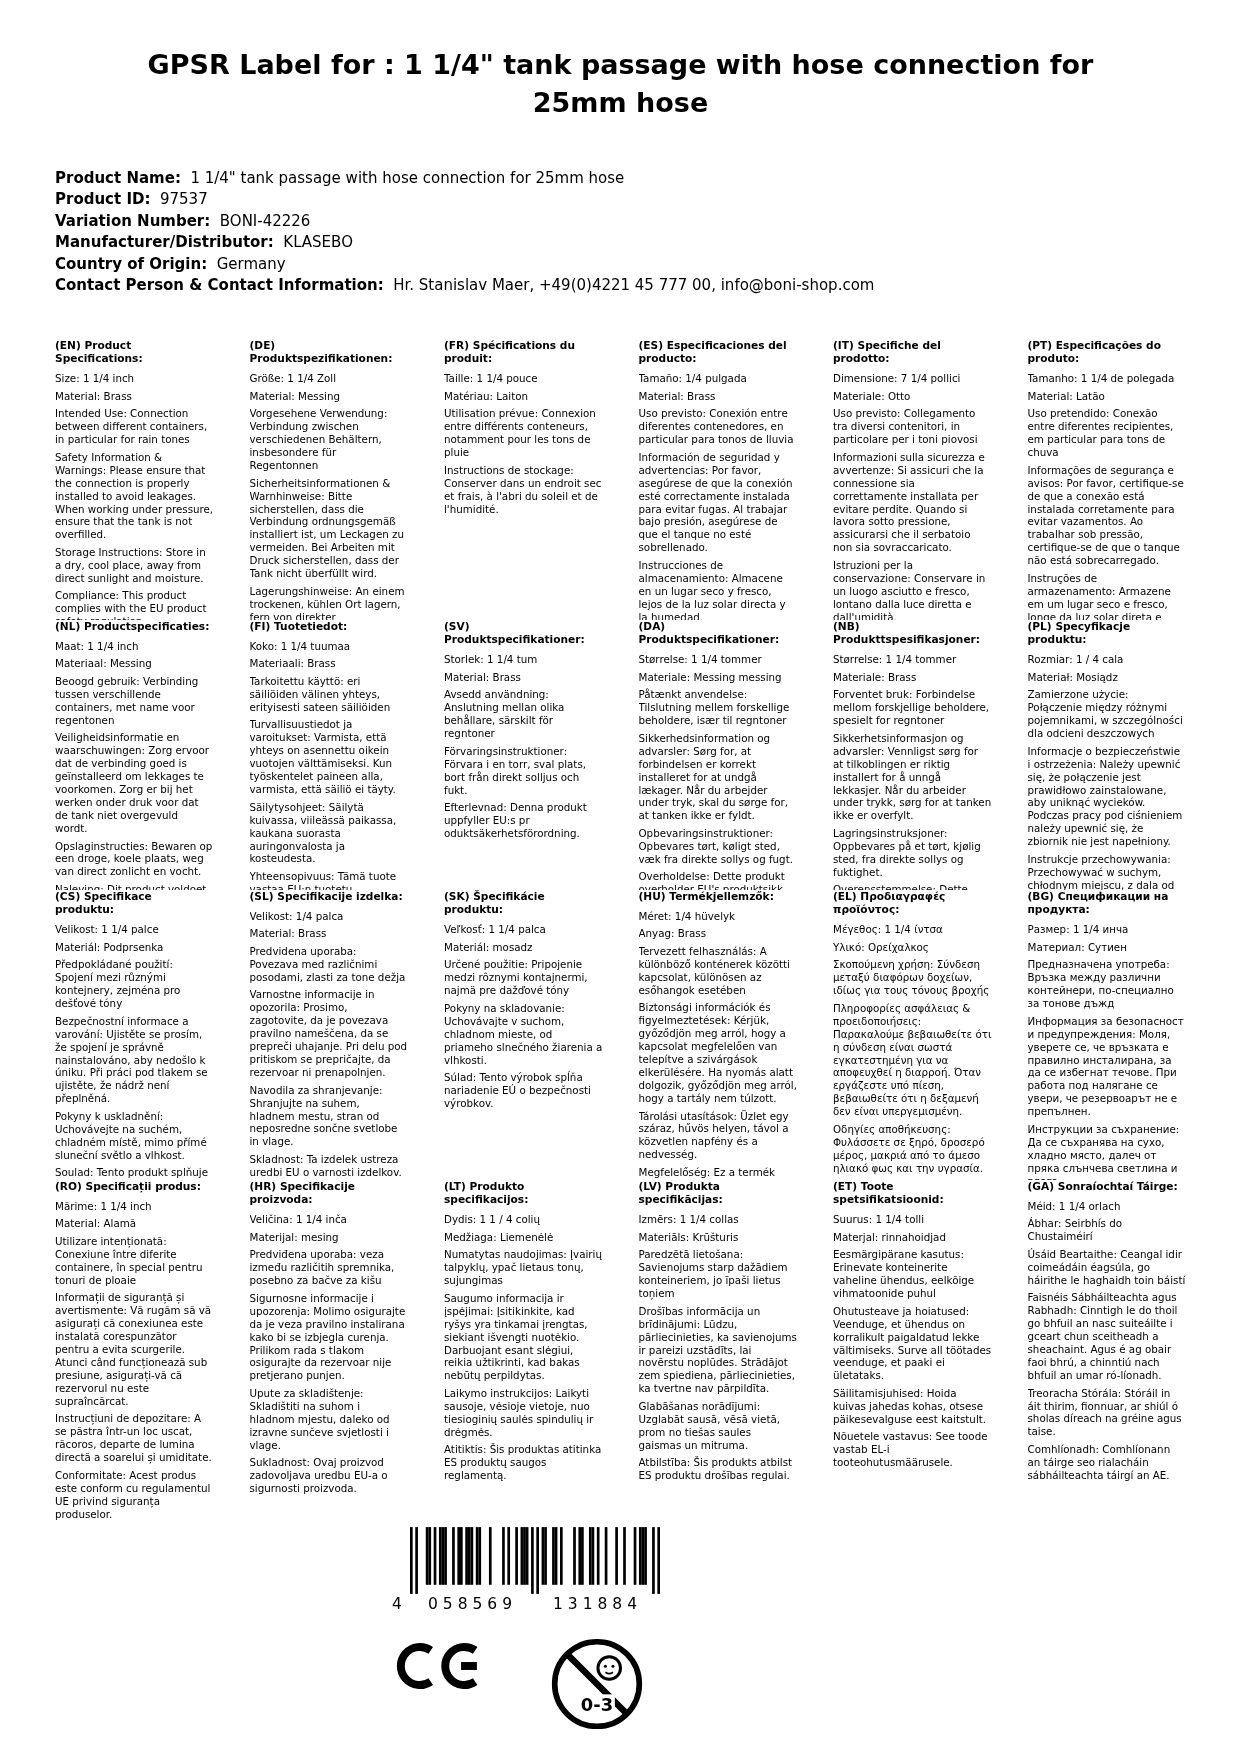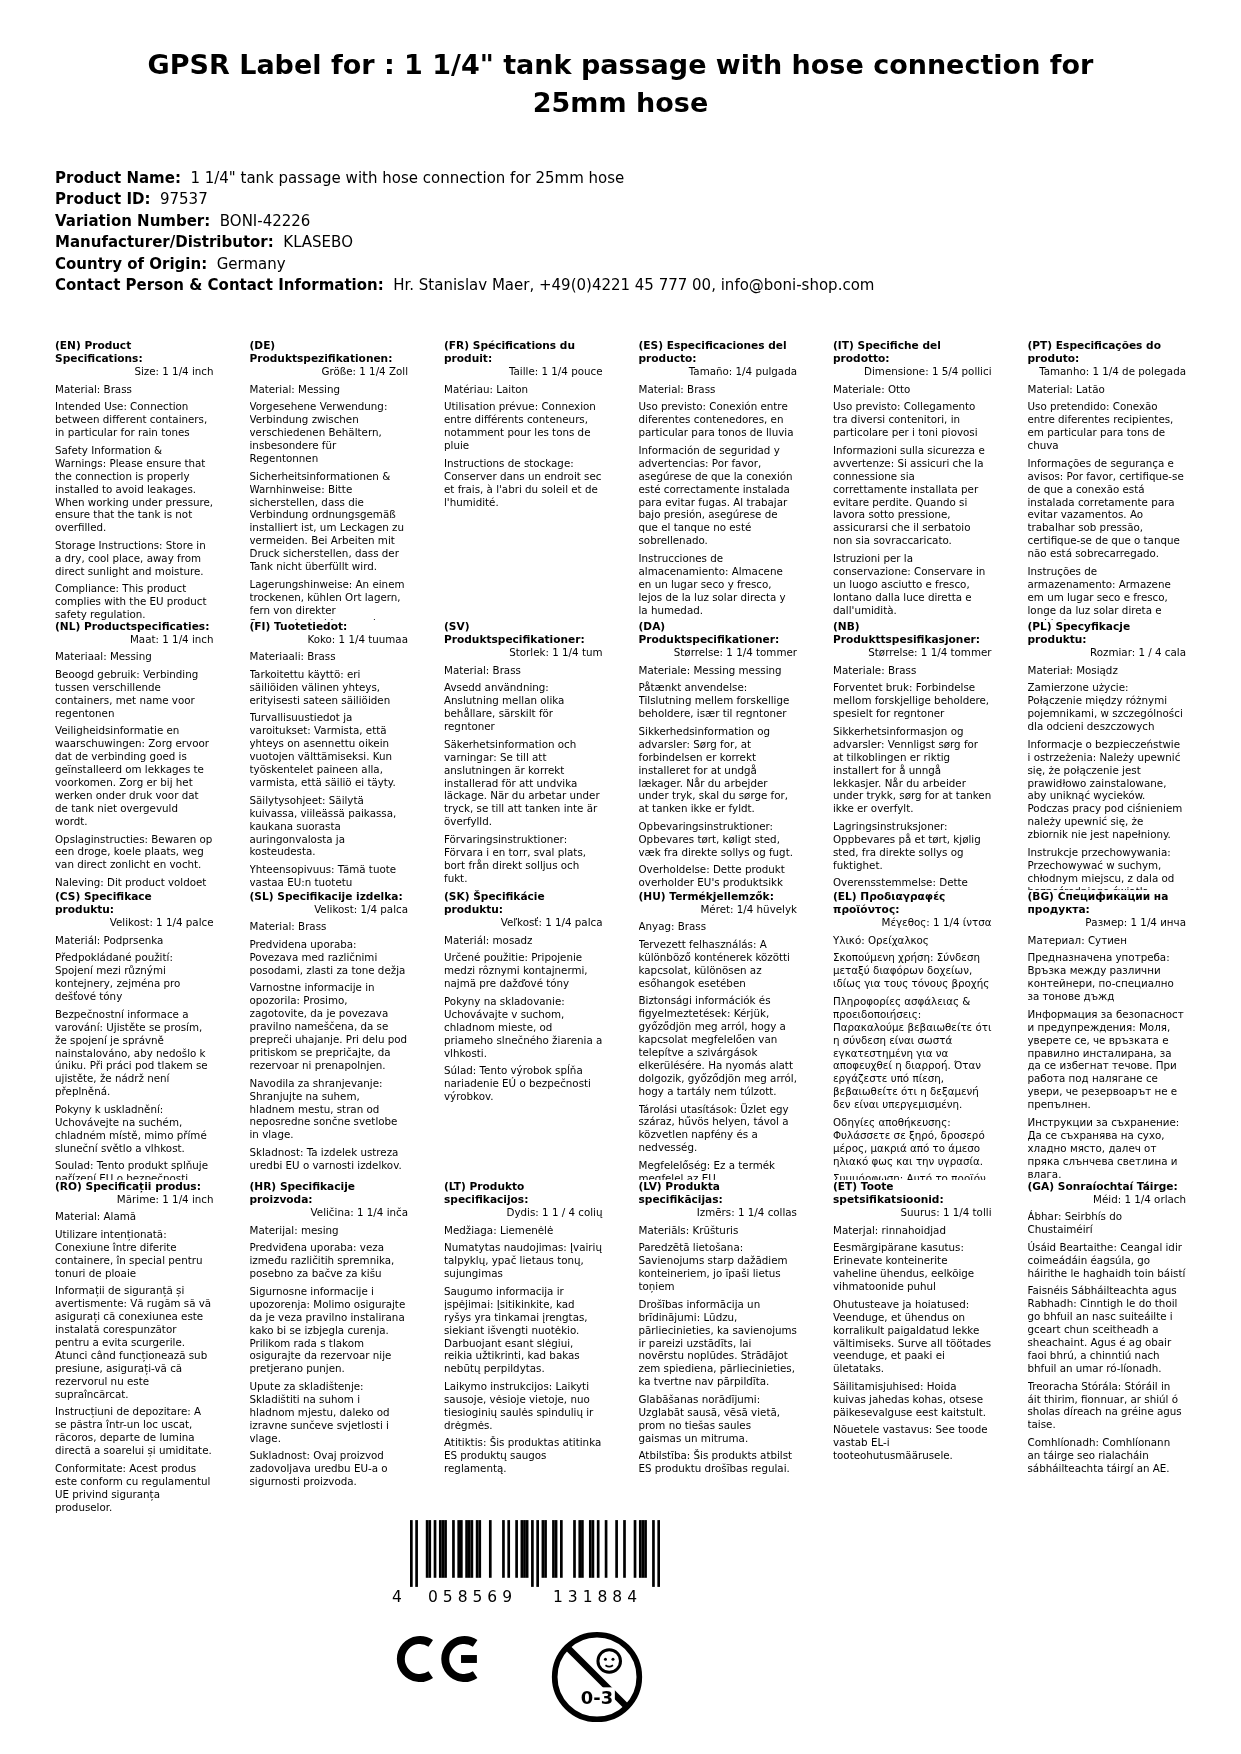--- a/index.html
+++ b/index.html
@@ -16,21 +16,21 @@
   .info-label { font-weight:bold; }
   .info-value { font-weight:normal; }
   .lang-grid {
     display:grid; grid-template-columns:repeat(6, 1fr);
     grid-template-rows:281px 270px 290px auto;
     column-gap:36px; margin:42px 55px 0;
   }
   .lang-block { font-size:10.3px; line-height:1.26; overflow:hidden; }
   .lang-title { font-weight:bold; font-size:10.6px; margin:0; }
   .lang-block p { margin:4.5px 0 0; }
-  .lang-block p:first-of-type { margin-top:0;text-align:right; }
+  .lang-block p:first-of-type { margin-top:7px; }
   .bottom-section { margin:6px 0 0 392px; width:420px; }
   .barcode-wrap { width:266px; }
   .barcode-svg { display:block; margin-left:18px; }
   .barcode-svg rect { fill:#000; }
   .barcode-digits { display:flex; width:268px; margin-top:1px; font-size:15.5px; }
   .bd-prefix { width:18px; }
   .bd-left, .bd-right { flex:1; text-align:center; letter-spacing:5px; }
   .symbols-row { display:flex; align-items:flex-start; gap:62px; margin:24px 0 0 4px; }
   .ce-svg, .age-svg { display:block; }
 </style>
@@ -79,21 +79,21 @@
         <div class="lang-title">(ES) Especificaciones del producto:</div>
         <p>Tamaño: 1/4 pulgada</p>
         <p>Material: Brass</p>
         <p>Uso previsto: Conexión entre diferentes contenedores, en particular para tonos de lluvia</p>
         <p>Información de seguridad y advertencias: Por favor, asegúrese de que la conexión esté correctamente instalada para evitar fugas. Al trabajar bajo presión, asegúrese de que el tanque no esté sobrellenado.</p>
         <p>Instrucciones de almacenamiento: Almacene en un lugar seco y fresco, lejos de la luz solar directa y la humedad.</p>
         <p>Conformidad: Este producto cumple con el reglamento de seguridad de productos de la UE.</p>
       </div>
       <div class="lang-block">
         <div class="lang-title">(IT) Specifiche del prodotto:</div>
-        <p>Dimensione: 1 5/4 pollici</p>
+        <p>Dimensione: 7 1/4 pollici</p>
         <p>Materiale: Otto</p>
         <p>Uso previsto: Collegamento tra diversi contenitori, in particolare per i toni piovosi</p>
         <p>Informazioni sulla sicurezza e avvertenze: Si assicuri che la connessione sia correttamente installata per evitare perdite. Quando si lavora sotto pressione, assicurarsi che il serbatoio non sia sovraccaricato.</p>
         <p>Istruzioni per la conservazione: Conservare in un luogo asciutto e fresco, lontano dalla luce diretta e dall'umidità.</p>
         <p>Conformità: Questo prodotto è conforme al regolamento sulla sicurezza dei prodotti dell'UE.</p>
       </div>
       <div class="lang-block">
         <div class="lang-title">(PT) Especificações do produto:</div>
         <p>Tamanho: 1 1/4 de polegada</p>
         <p>Material: Latão</p>
@@ -118,21 +118,20 @@
         <p>Tarkoitettu käyttö: eri säiliöiden välinen yhteys, erityisesti sateen säiliöiden</p>
         <p>Turvallisuustiedot ja varoitukset: Varmista, että yhteys on asennettu oikein vuotojen välttämiseksi. Kun työskentelet paineen alla, varmista, että säiliö ei täyty.</p>
         <p>Säilytysohjeet: Säilytä kuivassa, viileässä paikassa, kaukana suorasta auringonvalosta ja kosteudesta.</p>
         <p>Yhteensopivuus: Tämä tuote vastaa EU:n tuotetu rvallisuusasetusta.</p>
       </div>
       <div class="lang-block">
         <div class="lang-title">(SV) Produktspecifikationer:</div>
         <p>Storlek: 1 1/4 tum</p>
         <p>Material: Brass</p>
         <p>Avsedd användning: Anslutning mellan olika behållare, särskilt för regntoner</p>
-        <p>Säkerhetsinformation och varningar: Se till att anslutningen är korrekt installerad för att undvika läckage. När du arbetar under tryck, se till att tanken inte är överfylld.</p>
         <p>Förvaringsinstruktioner: Förvara i en torr, sval plats, bort från direkt solljus och fukt.</p>
         <p>Efterlevnad: Denna produkt uppfyller EU:s pr oduktsäkerhetsförordning.</p>
       </div>
       <div class="lang-block">
         <div class="lang-title">(DA) Produktspecifikationer:</div>
         <p>Størrelse: 1 1/4 tommer</p>
         <p>Materiale: Messing messing</p>
         <p>Påtænkt anvendelse: Tilslutning mellem forskellige beholdere, især til regntoner</p>
         <p>Sikkerhedsinformation og advarsler: Sørg for, at forbindelsen er korrekt installeret for at undgå lækager. Når du arbejder under tryk, skal du sørge for, at tanken ikke er fyldt.</p>
         <p>Opbevaringsinstruktioner: Opbevares tørt, køligt sted, væk fra direkte sollys og fugt.</p>

